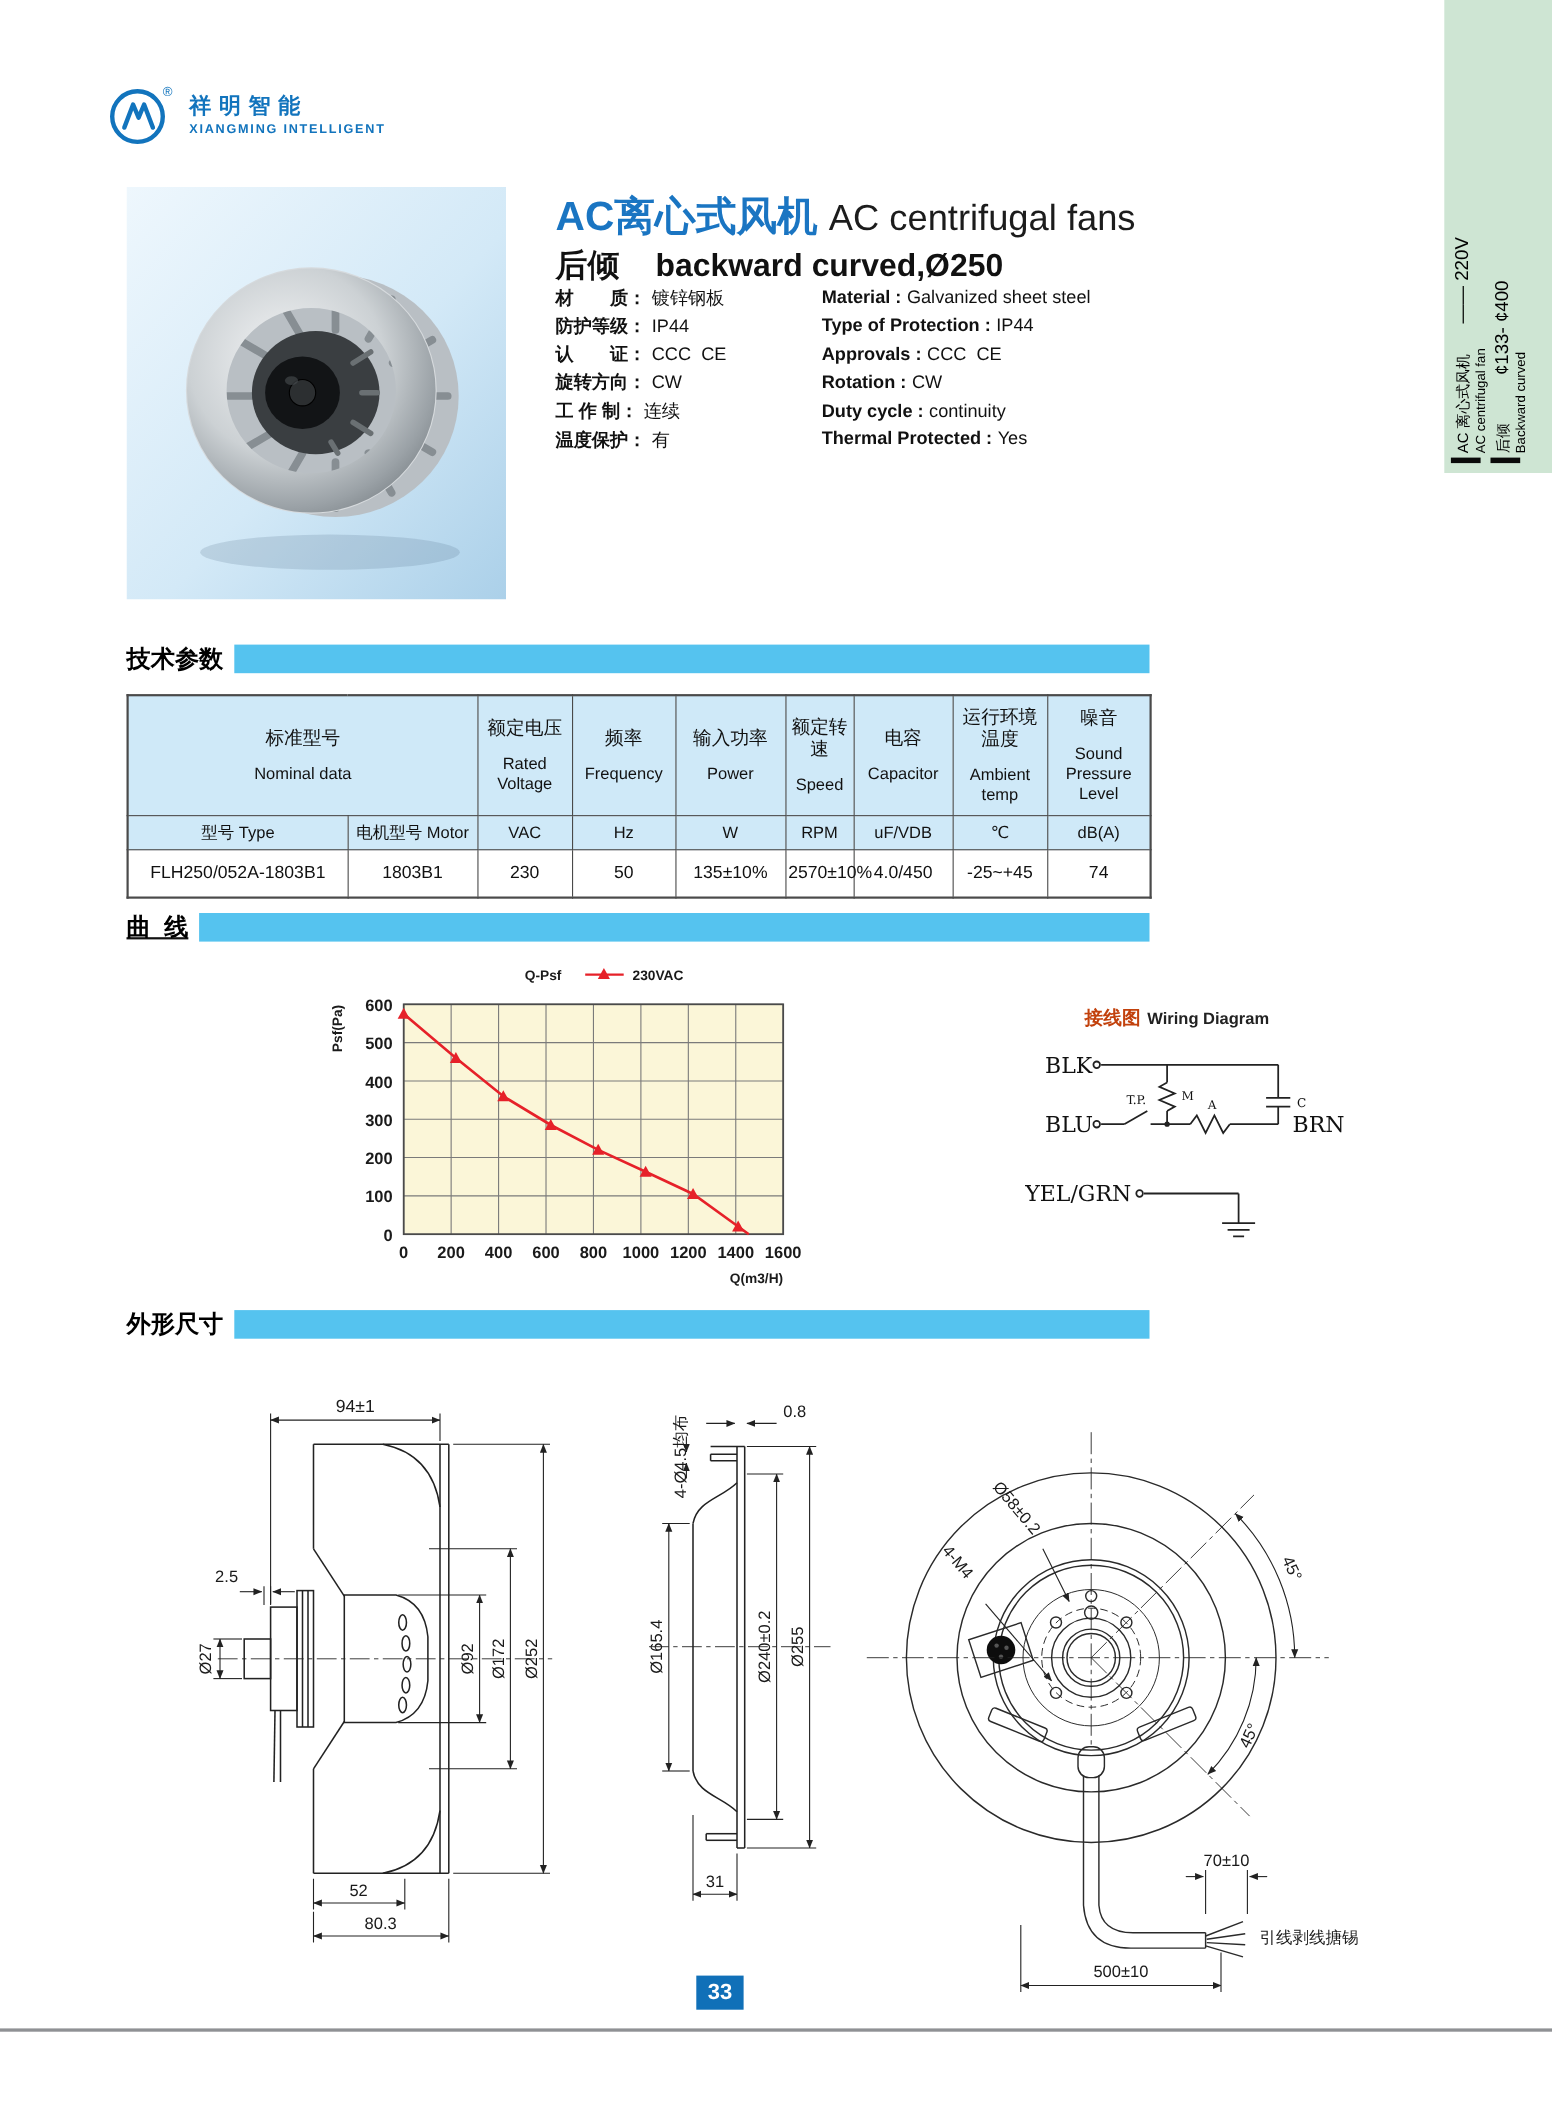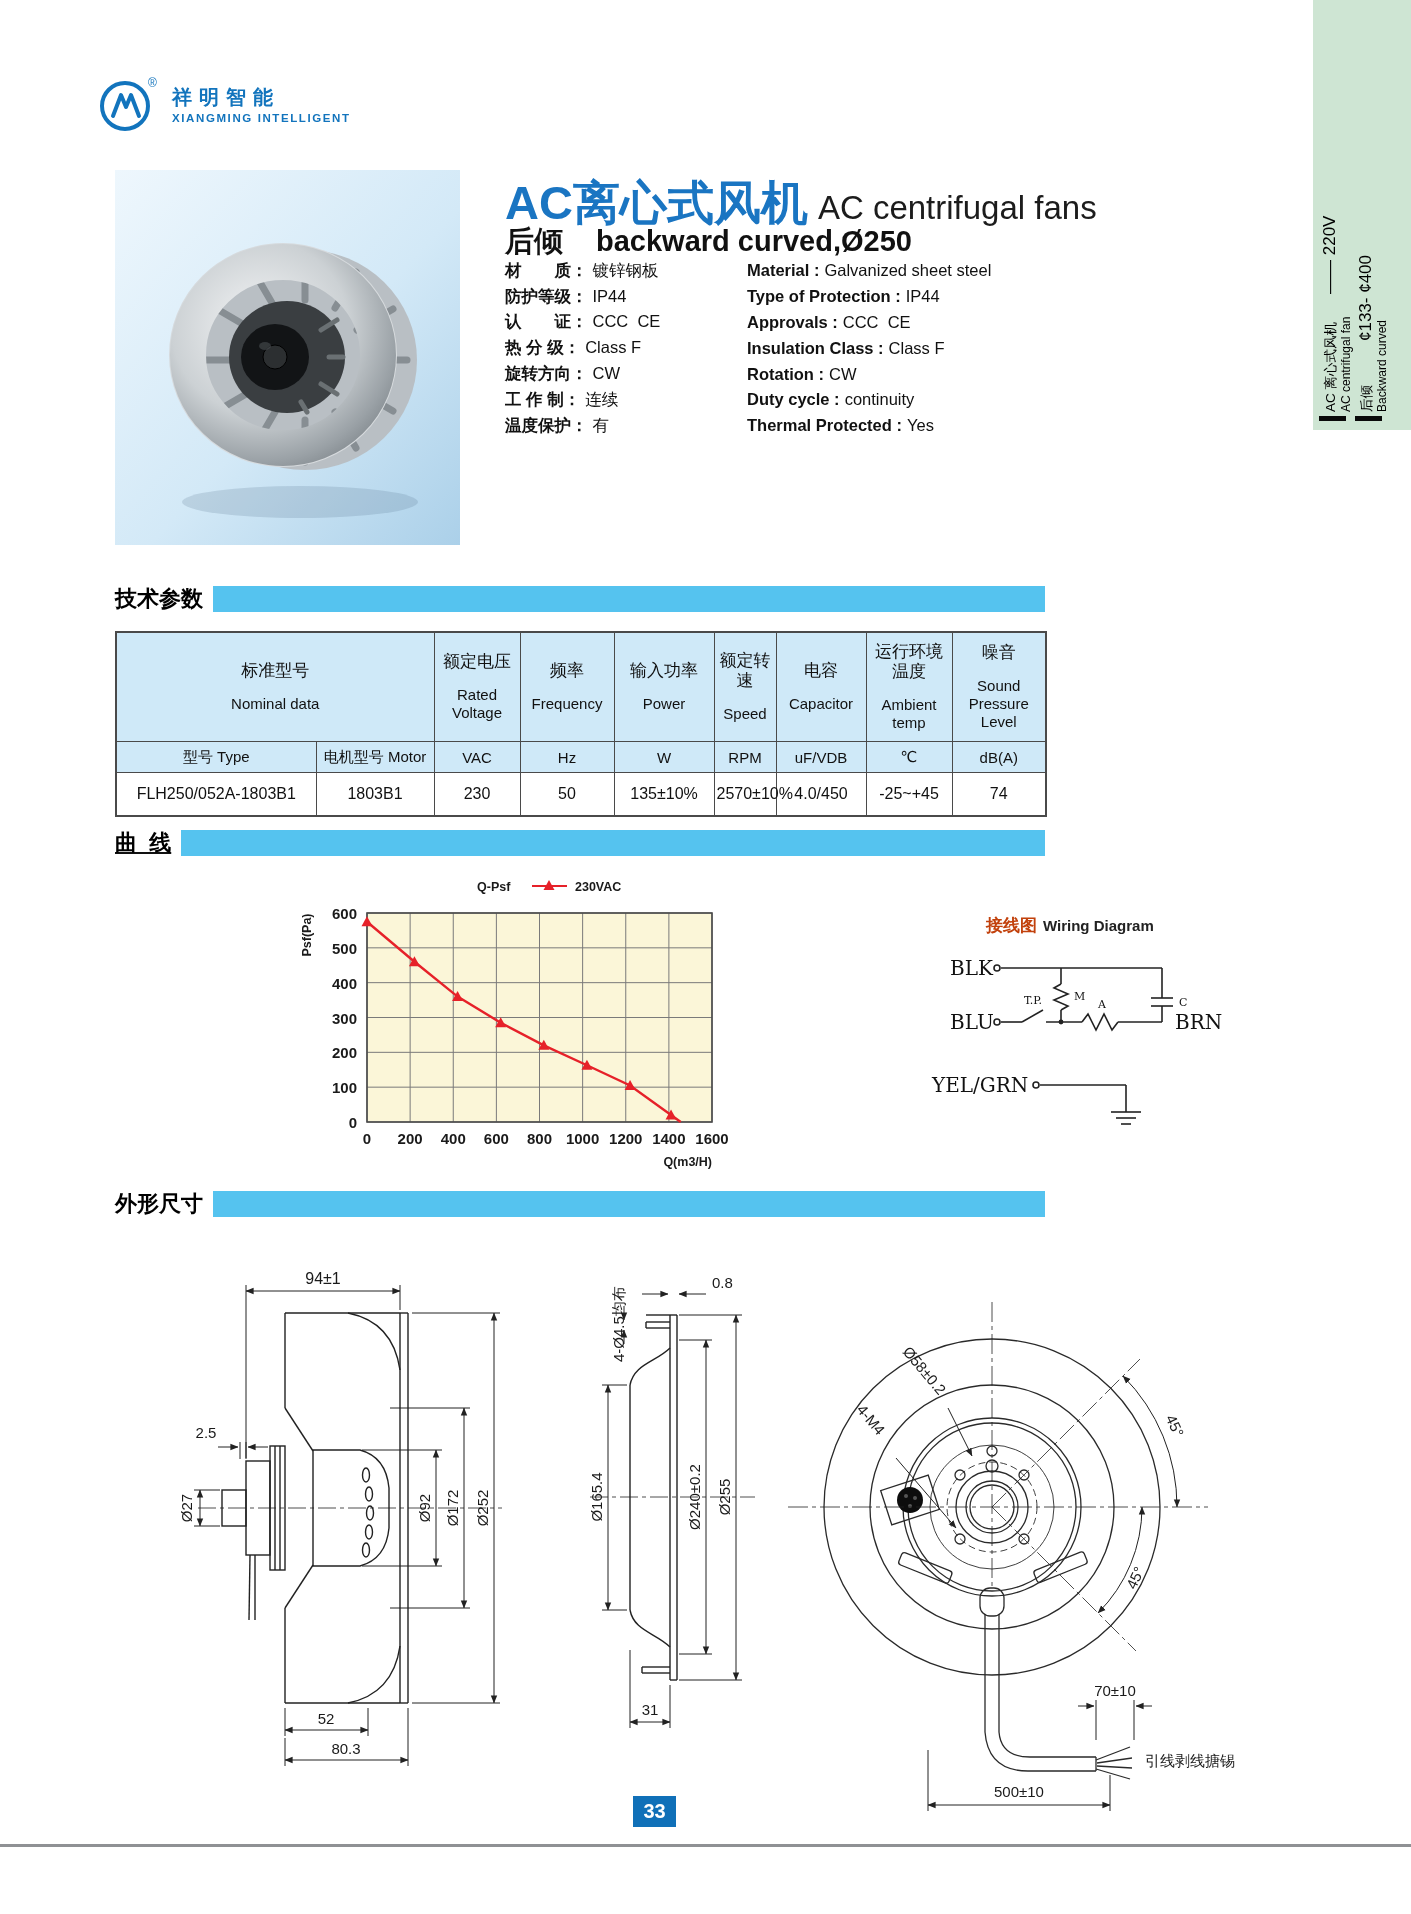--- a/index.html
+++ b/index.html
@@ -10,21 +10,21 @@
   
   .logo{left:98px;top:75px;display:flex;align-items:center;gap:12px;}
   .logo-text .cn{font-size:20px;font-weight:bold;color:#1274bd;letter-spacing:7px;line-height:1.1;}
   .logo-text .en{font-size:11.5px;font-weight:bold;color:#1274bd;letter-spacing:1.6px;margin-top:4px;}
 
   
   .photo{left:115px;top:170px;width:345px;height:375px;}
 
   
   .title1{left:505px;top:172px;white-space:nowrap;}
-  .t-cn{font-size:47px;font-weight:bold;color:#1a75c2;}
+  .t-cn{font-size:37px;font-weight:bold;color:#1a75c2;}
   .t-en{font-size:33px;color:#1c1c1c;margin-left:10px;}
   .title2{left:505px;top:222px;font-size:29px;font-weight:bold;color:#111;white-space:nowrap;}
   .t2-en{margin-left:33px;}
 
   
   .specs{left:505px;top:258px;width:548px;}
   .spec-row{display:flex;height:25.8px;align-items:center;font-size:16.5px;}
   .spec-cn{width:242px;white-space:pre;}
   .spec-en{flex:1;white-space:pre;}
   .spec-row b{font-weight:bold;}
@@ -150,24 +150,20 @@
       <div class="spec-cn"><b>材　　质：</b><span class="sv">镀锌钢板</span></div>
       <div class="spec-en"><b>Material :</b><span class="sv">Galvanized sheet steel</span></div>
     </div>
     <div class="spec-row">
       <div class="spec-cn"><b>防护等级：</b><span class="sv">IP44</span></div>
       <div class="spec-en"><b>Type of Protection :</b><span class="sv">IP44</span></div>
     </div>
     <div class="spec-row">
       <div class="spec-cn"><b>认　　证：</b><span class="sv">CCC  CE</span></div>
       <div class="spec-en"><b>Approvals :</b><span class="sv">CCC  CE</span></div>
-    </div>
-    <div class="spec-row">
-      <div class="spec-cn"><b>热 分 级：</b><span class="sv">Class F</span></div>
-      <div class="spec-en"><b>Insulation Class :</b><span class="sv">Class F</span></div>
     </div>
     <div class="spec-row">
       <div class="spec-cn"><b>旋转方向：</b><span class="sv">CW</span></div>
       <div class="spec-en"><b>Rotation :</b><span class="sv">CW</span></div>
     </div>
     <div class="spec-row">
       <div class="spec-cn"><b>工 作 制：</b><span class="sv">连续</span></div>
       <div class="spec-en"><b>Duty cycle :</b><span class="sv">continuity</span></div>
     </div>
     <div class="spec-row">

